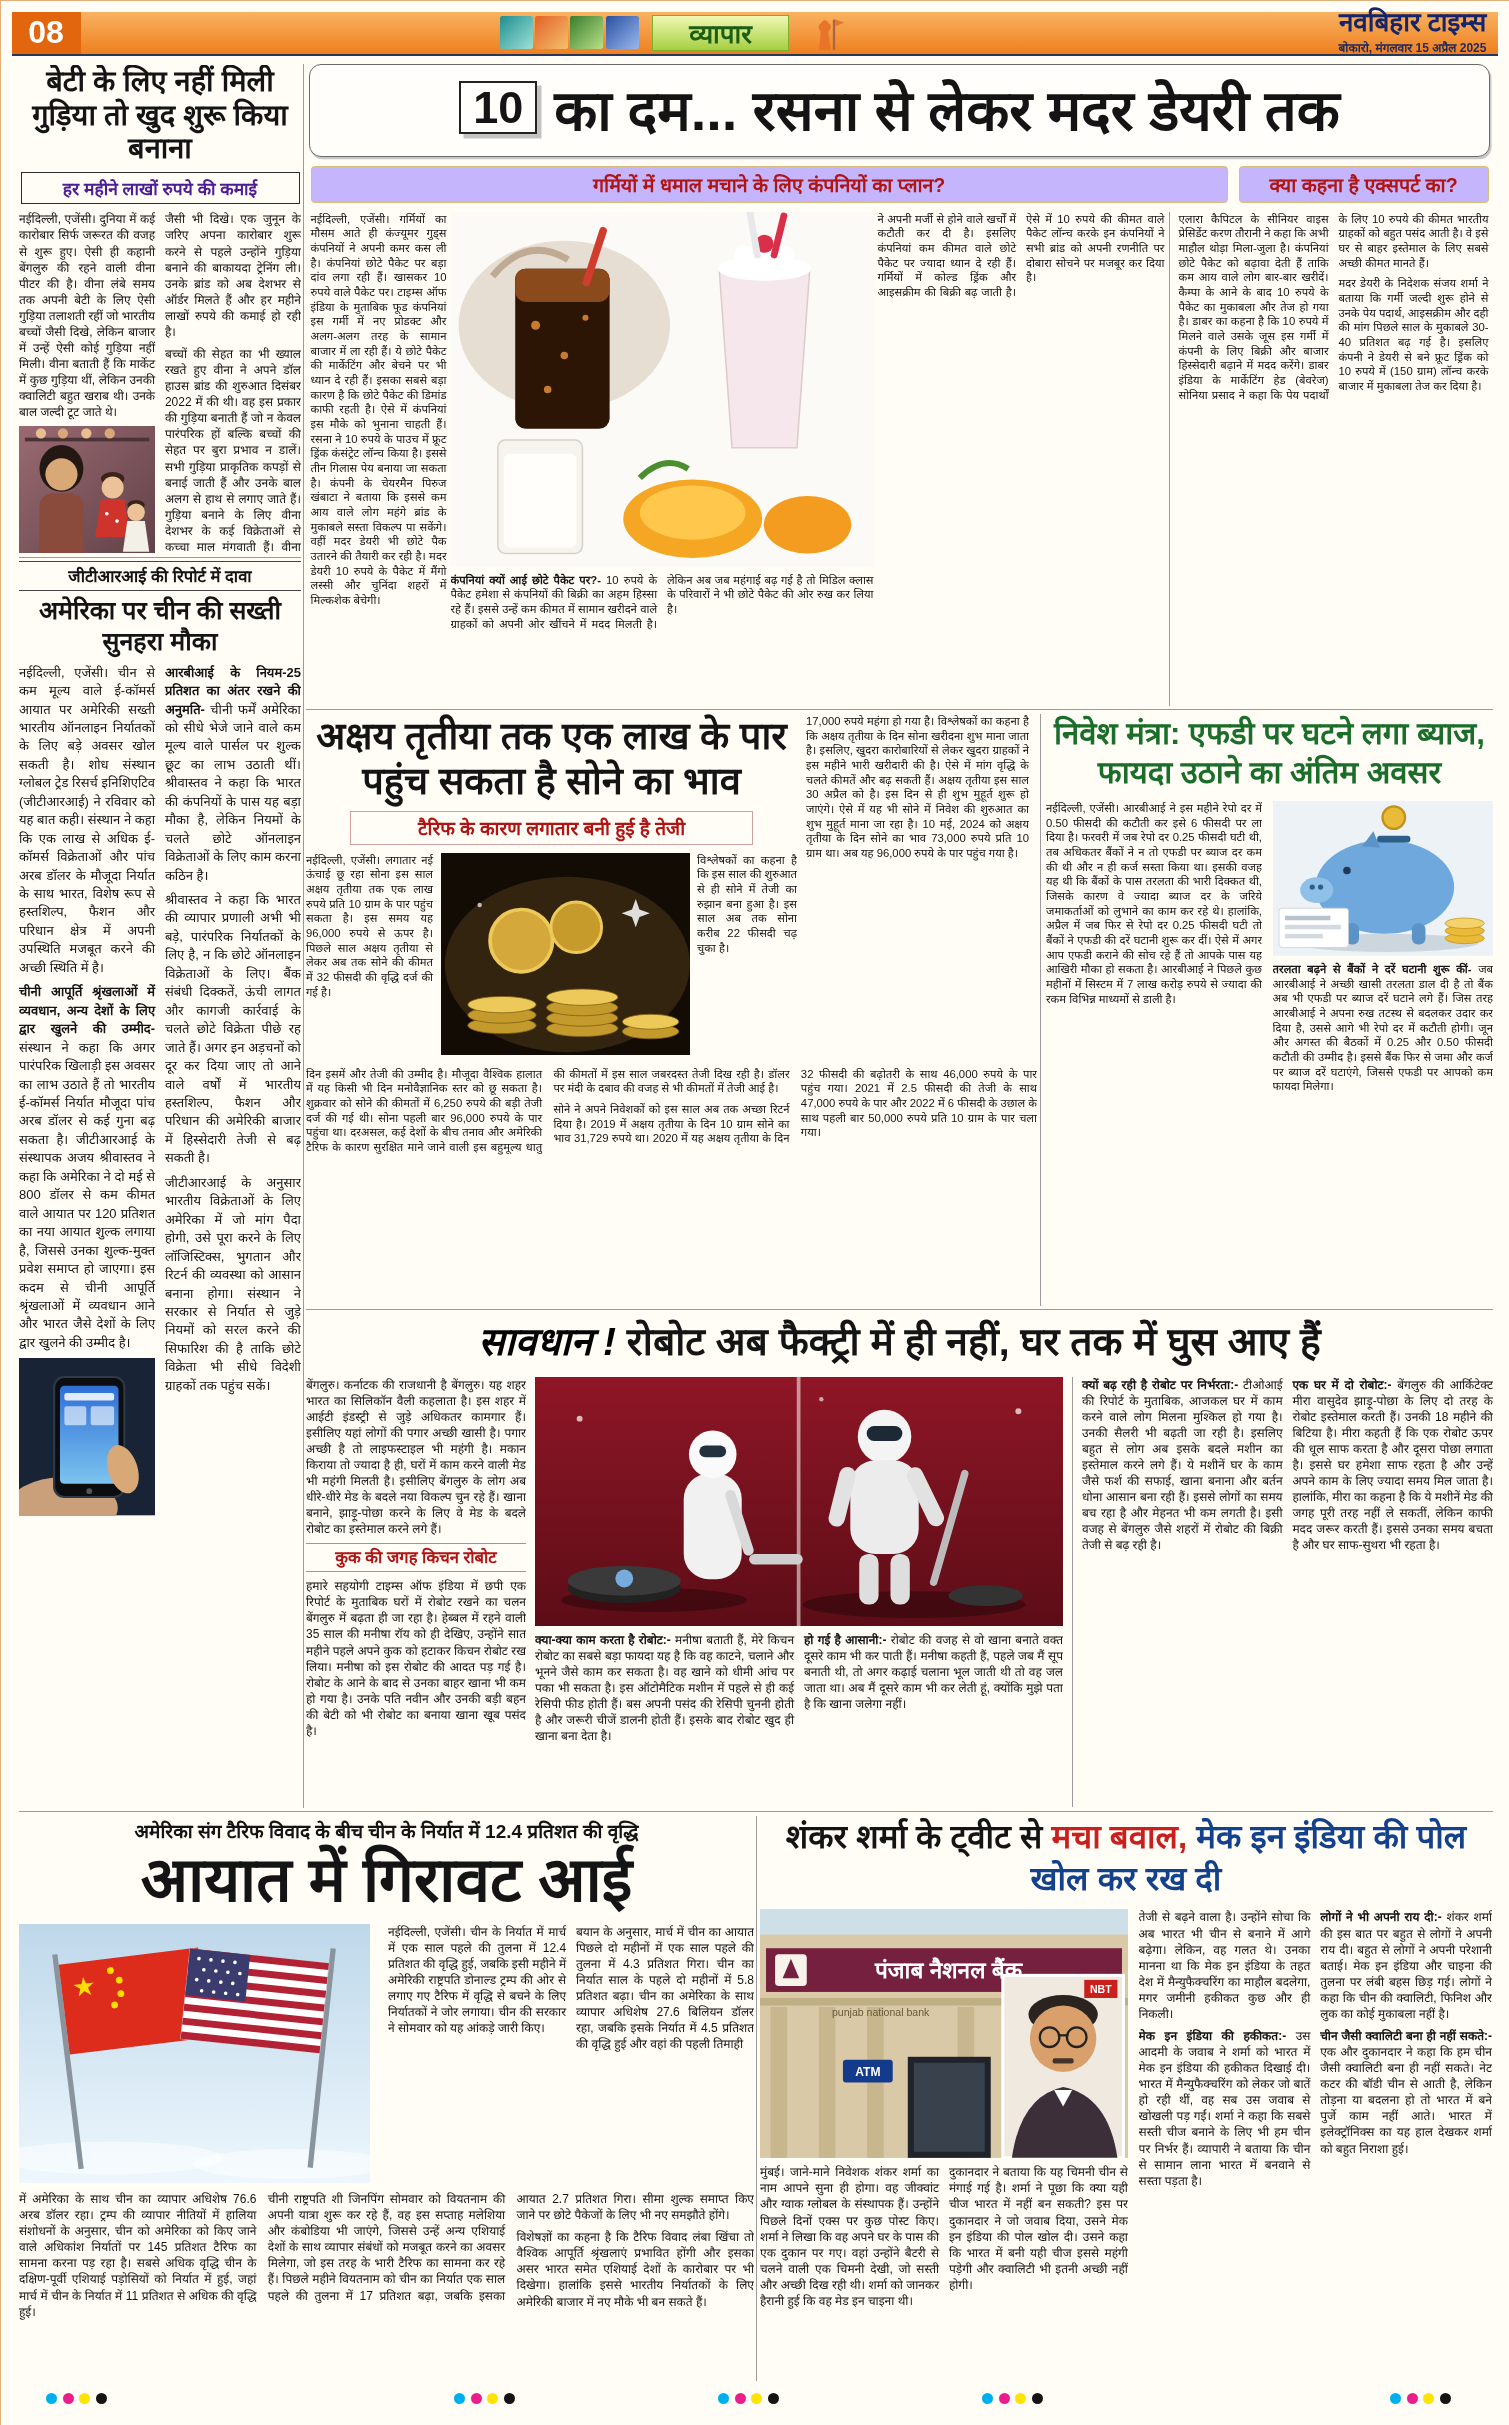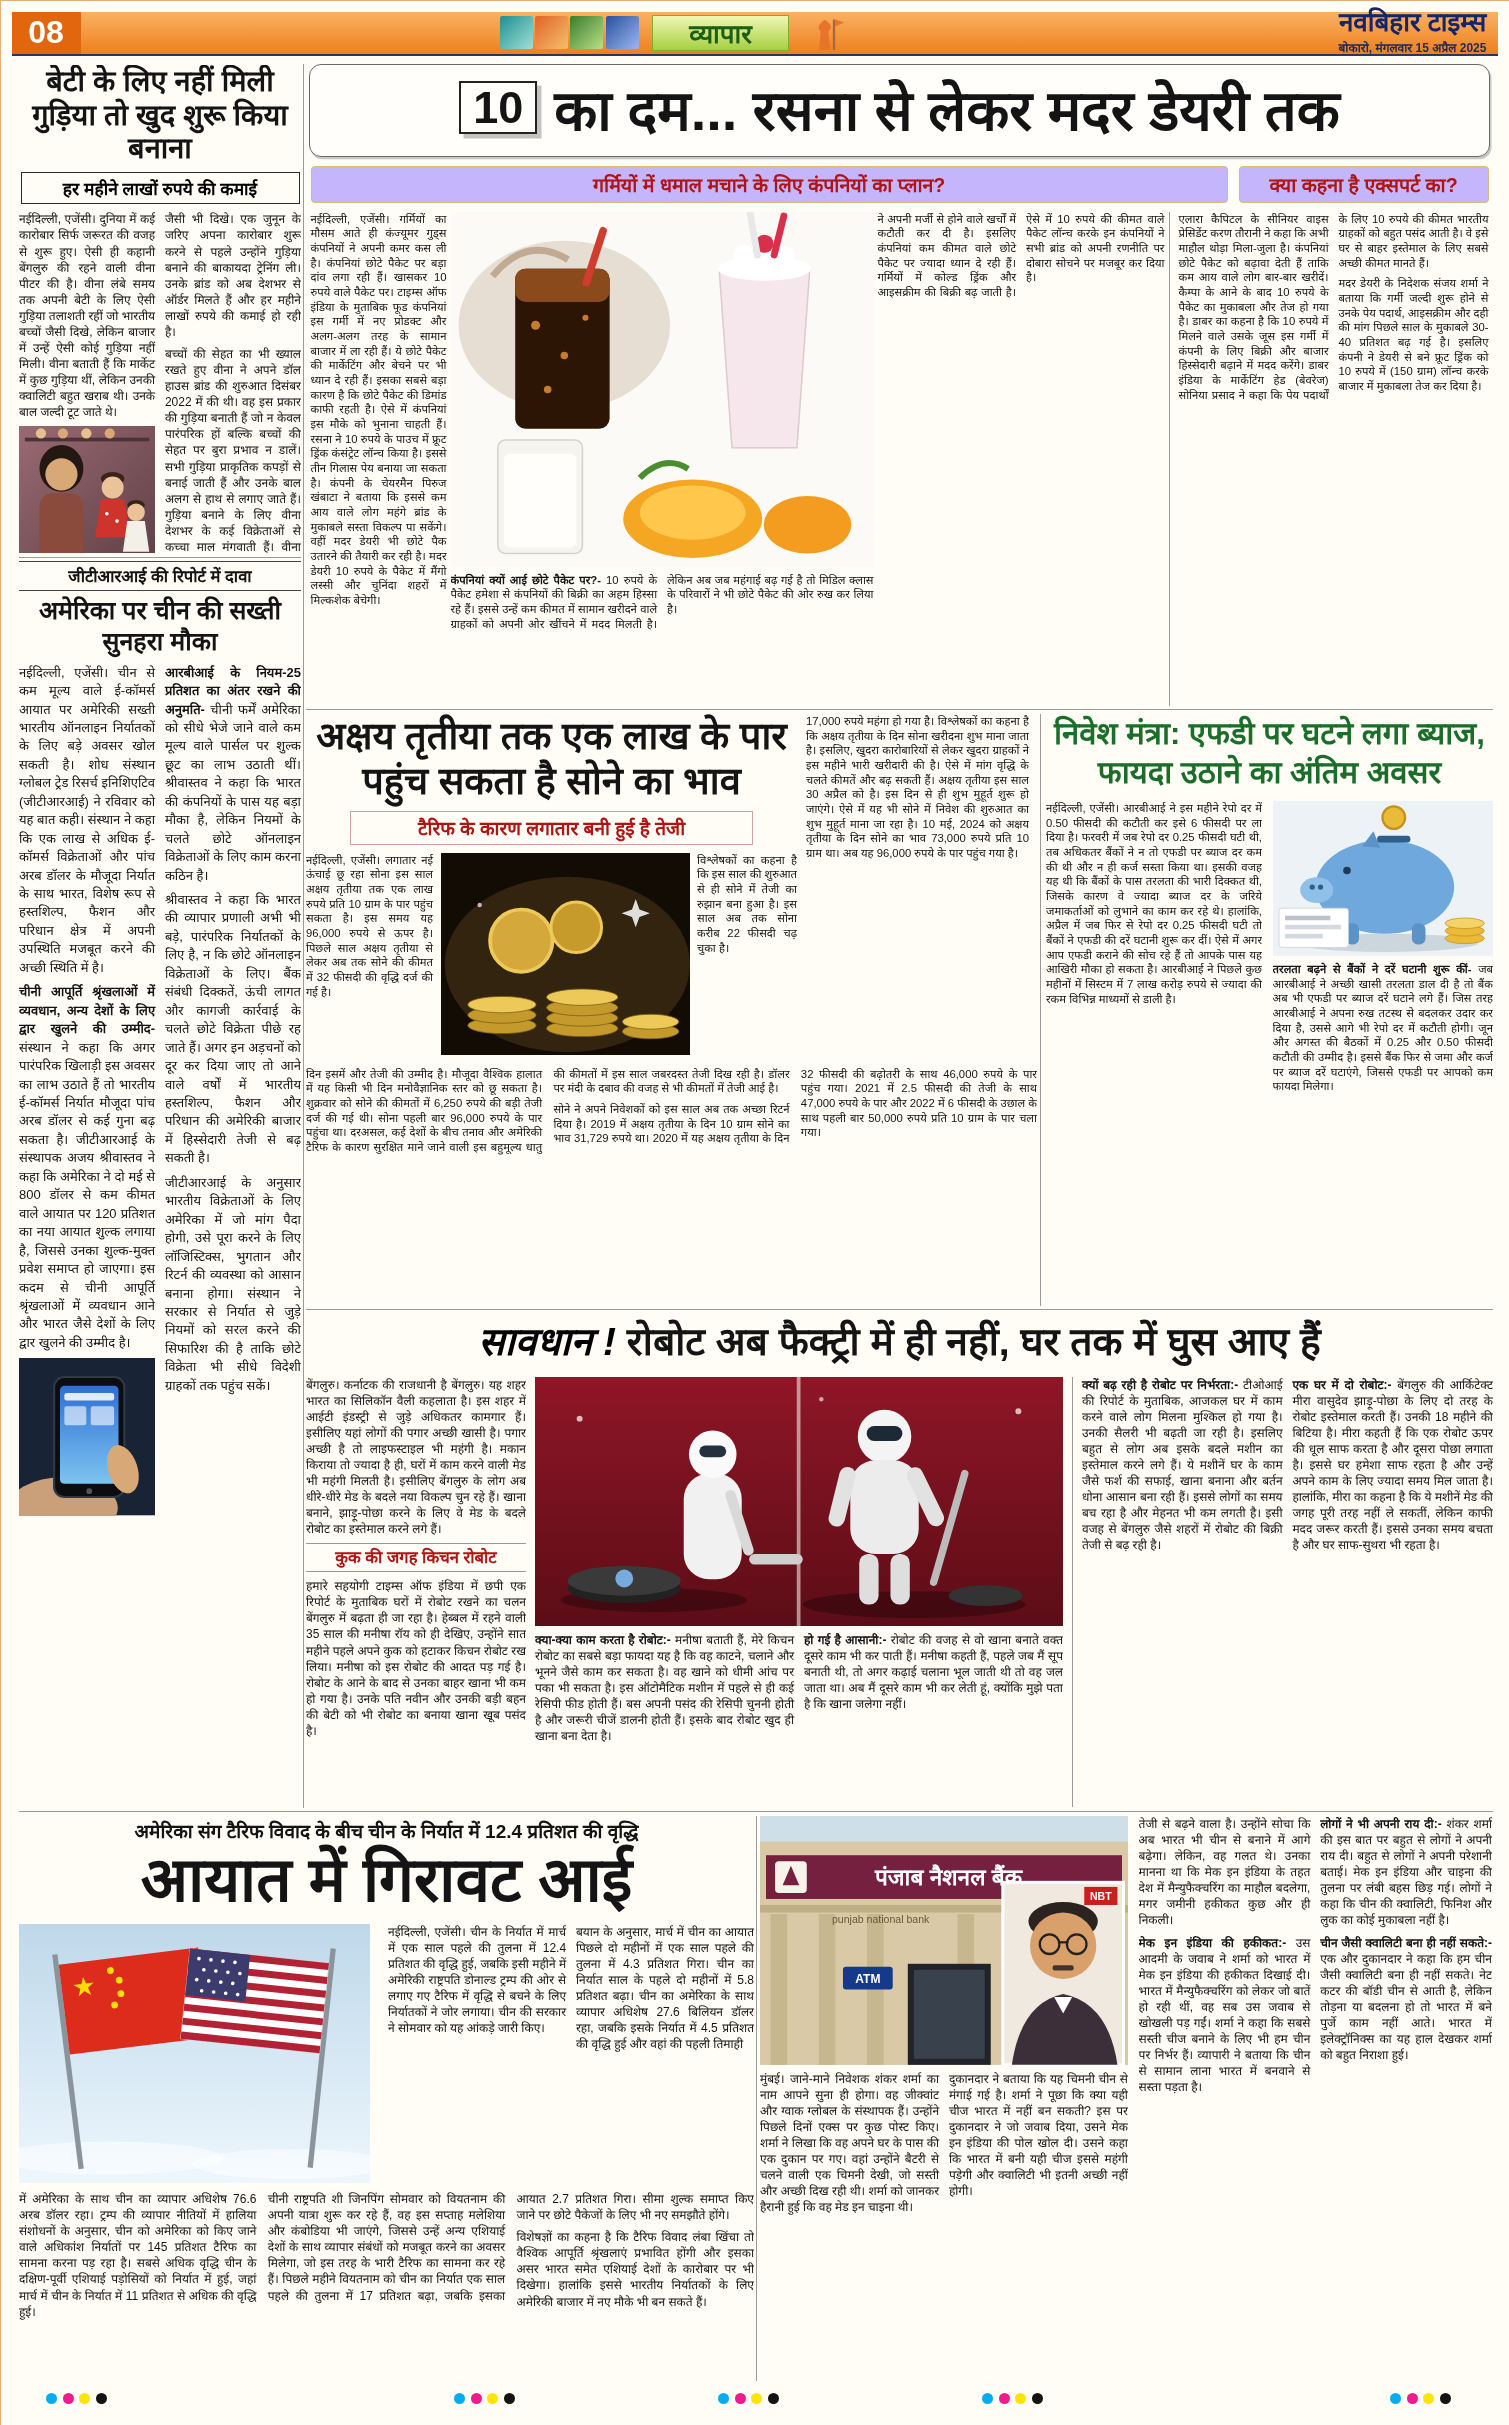--- a/index.html
+++ b/index.html
@@ -32,21 +32,21 @@
   .jtxt { font-size:13px; line-height:1.36; text-align:justify; }
   .small { font-size:12px; line-height:1.34; }
   .tiny { font-size:11.3px; line-height:1.3; }
   .cols2 { column-count:2; column-gap:9.8px; }
   .cols3 { column-count:3; column-gap:11.3px; }
   .para { margin:0 0 6px; }
   b { font-weight:bold; }
 
   
   .doll-hl { margin:0 0 6px; font-size:29px; line-height:1.16; text-align:center; font-weight:bold; }
-  .redbar { margin:1.5px 1.5px 7.5px; padding:3px 0; text-align:center; color:#000000; font-weight:bold;
+  .redbar { margin:1.5px 1.5px 7.5px; padding:3px 0; text-align:center; color:#4c1d95; font-weight:bold;
             font-size:17.4px; border:1.4px solid #2b2b2b; }
   .ph-doll { width:100%; margin:3px 0 6px; break-inside:avoid; }
 
   
   .kick { text-align:center; font-weight:bold; font-size:16.6px; border-top:1.5px solid #444;
           border-bottom:1.5px solid #444; padding:2.3px 0; margin-bottom:4.5px; }
   .gtri-hl { font-size:25px; font-weight:bold; text-align:center; line-height:1.22; margin:1.5px 0 7.5px; }
   .gtri-body { font-size:13px; line-height:1.42; }
   .ph-phone { width:100%; margin:4.5px 0 6px; break-inside:avoid; }
 
@@ -463,20 +463,21 @@
       </div>
     </div>
     <div class="imp-bottom jtxt small cols3">
       <p class="para">में अमेरिका के साथ चीन का व्यापार अधिशेष 76.6 अरब डॉलर रहा। ट्रम्प की व्यापार नीतियों में हालिया संशोधनों के अनुसार, चीन को अमेरिका को किए जाने वाले अधिकांश निर्यातों पर 145 प्रतिशत टैरिफ का सामना करना पड़ रहा है। सबसे अधिक वृद्धि चीन के दक्षिण-पूर्वी एशियाई पड़ोसियों को निर्यात में हुई, जहां मार्च में चीन के निर्यात में 11 प्रतिशत से अधिक की वृद्धि हुई।</p>
       <p class="para">चीनी राष्ट्रपति शी जिनपिंग सोमवार को वियतनाम की अपनी यात्रा शुरू कर रहे हैं, वह इस सप्ताह मलेशिया और कंबोडिया भी जाएंगे, जिससे उन्हें अन्य एशियाई देशों के साथ व्यापार संबंधों को मजबूत करने का अवसर मिलेगा, जो इस तरह के भारी टैरिफ का सामना कर रहे हैं। पिछले महीने वियतनाम को चीन का निर्यात एक साल पहले की तुलना में 17 प्रतिशत बढ़ा, जबकि इसका आयात 2.7 प्रतिशत गिरा। सीमा शुल्क समाप्त किए जाने पर छोटे पैकेजों के लिए भी नए समझौते होंगे।</p>
       <p class="para">विशेषज्ञों का कहना है कि टैरिफ विवाद लंबा खिंचा तो वैश्विक आपूर्ति श्रृंखलाएं प्रभावित होंगी और इसका असर भारत समेत एशियाई देशों के कारोबार पर भी दिखेगा। हालांकि इससे भारतीय निर्यातकों के लिए अमेरिकी बाजार में नए मौके भी बन सकते हैं।</p>
     </div>
   </div>
 
   <div class="art" style="left:759px; top:1815px; width:732px; height:565px;">
+    <h1 class="sh-hl"><span class="s1">शंकर शर्मा के ट्वीट से</span> <span class="s2">मचा बवाल,</span> <span class="s3">मेक इन इंडिया की पोल खोल कर रख दी</span></h1>
     <div class="sh-row">
       <div class="sh-left">
         <div class="sh-ph">
           <svg viewBox="0 0 488 330" width="100%">
             <rect width="488" height="330" fill="#cfdfe8"></rect>
             <rect x="0" y="34" width="488" height="296" fill="#d9c9a6"></rect>
             <rect x="0" y="118" width="488" height="10" fill="#c0ae84"></rect>
             <rect x="14" y="130" width="22" height="200" fill="#c7b68e"></rect>
             <rect x="78" y="130" width="22" height="200" fill="#c7b68e"></rect>
             <rect x="142" y="130" width="22" height="200" fill="#c7b68e"></rect>

